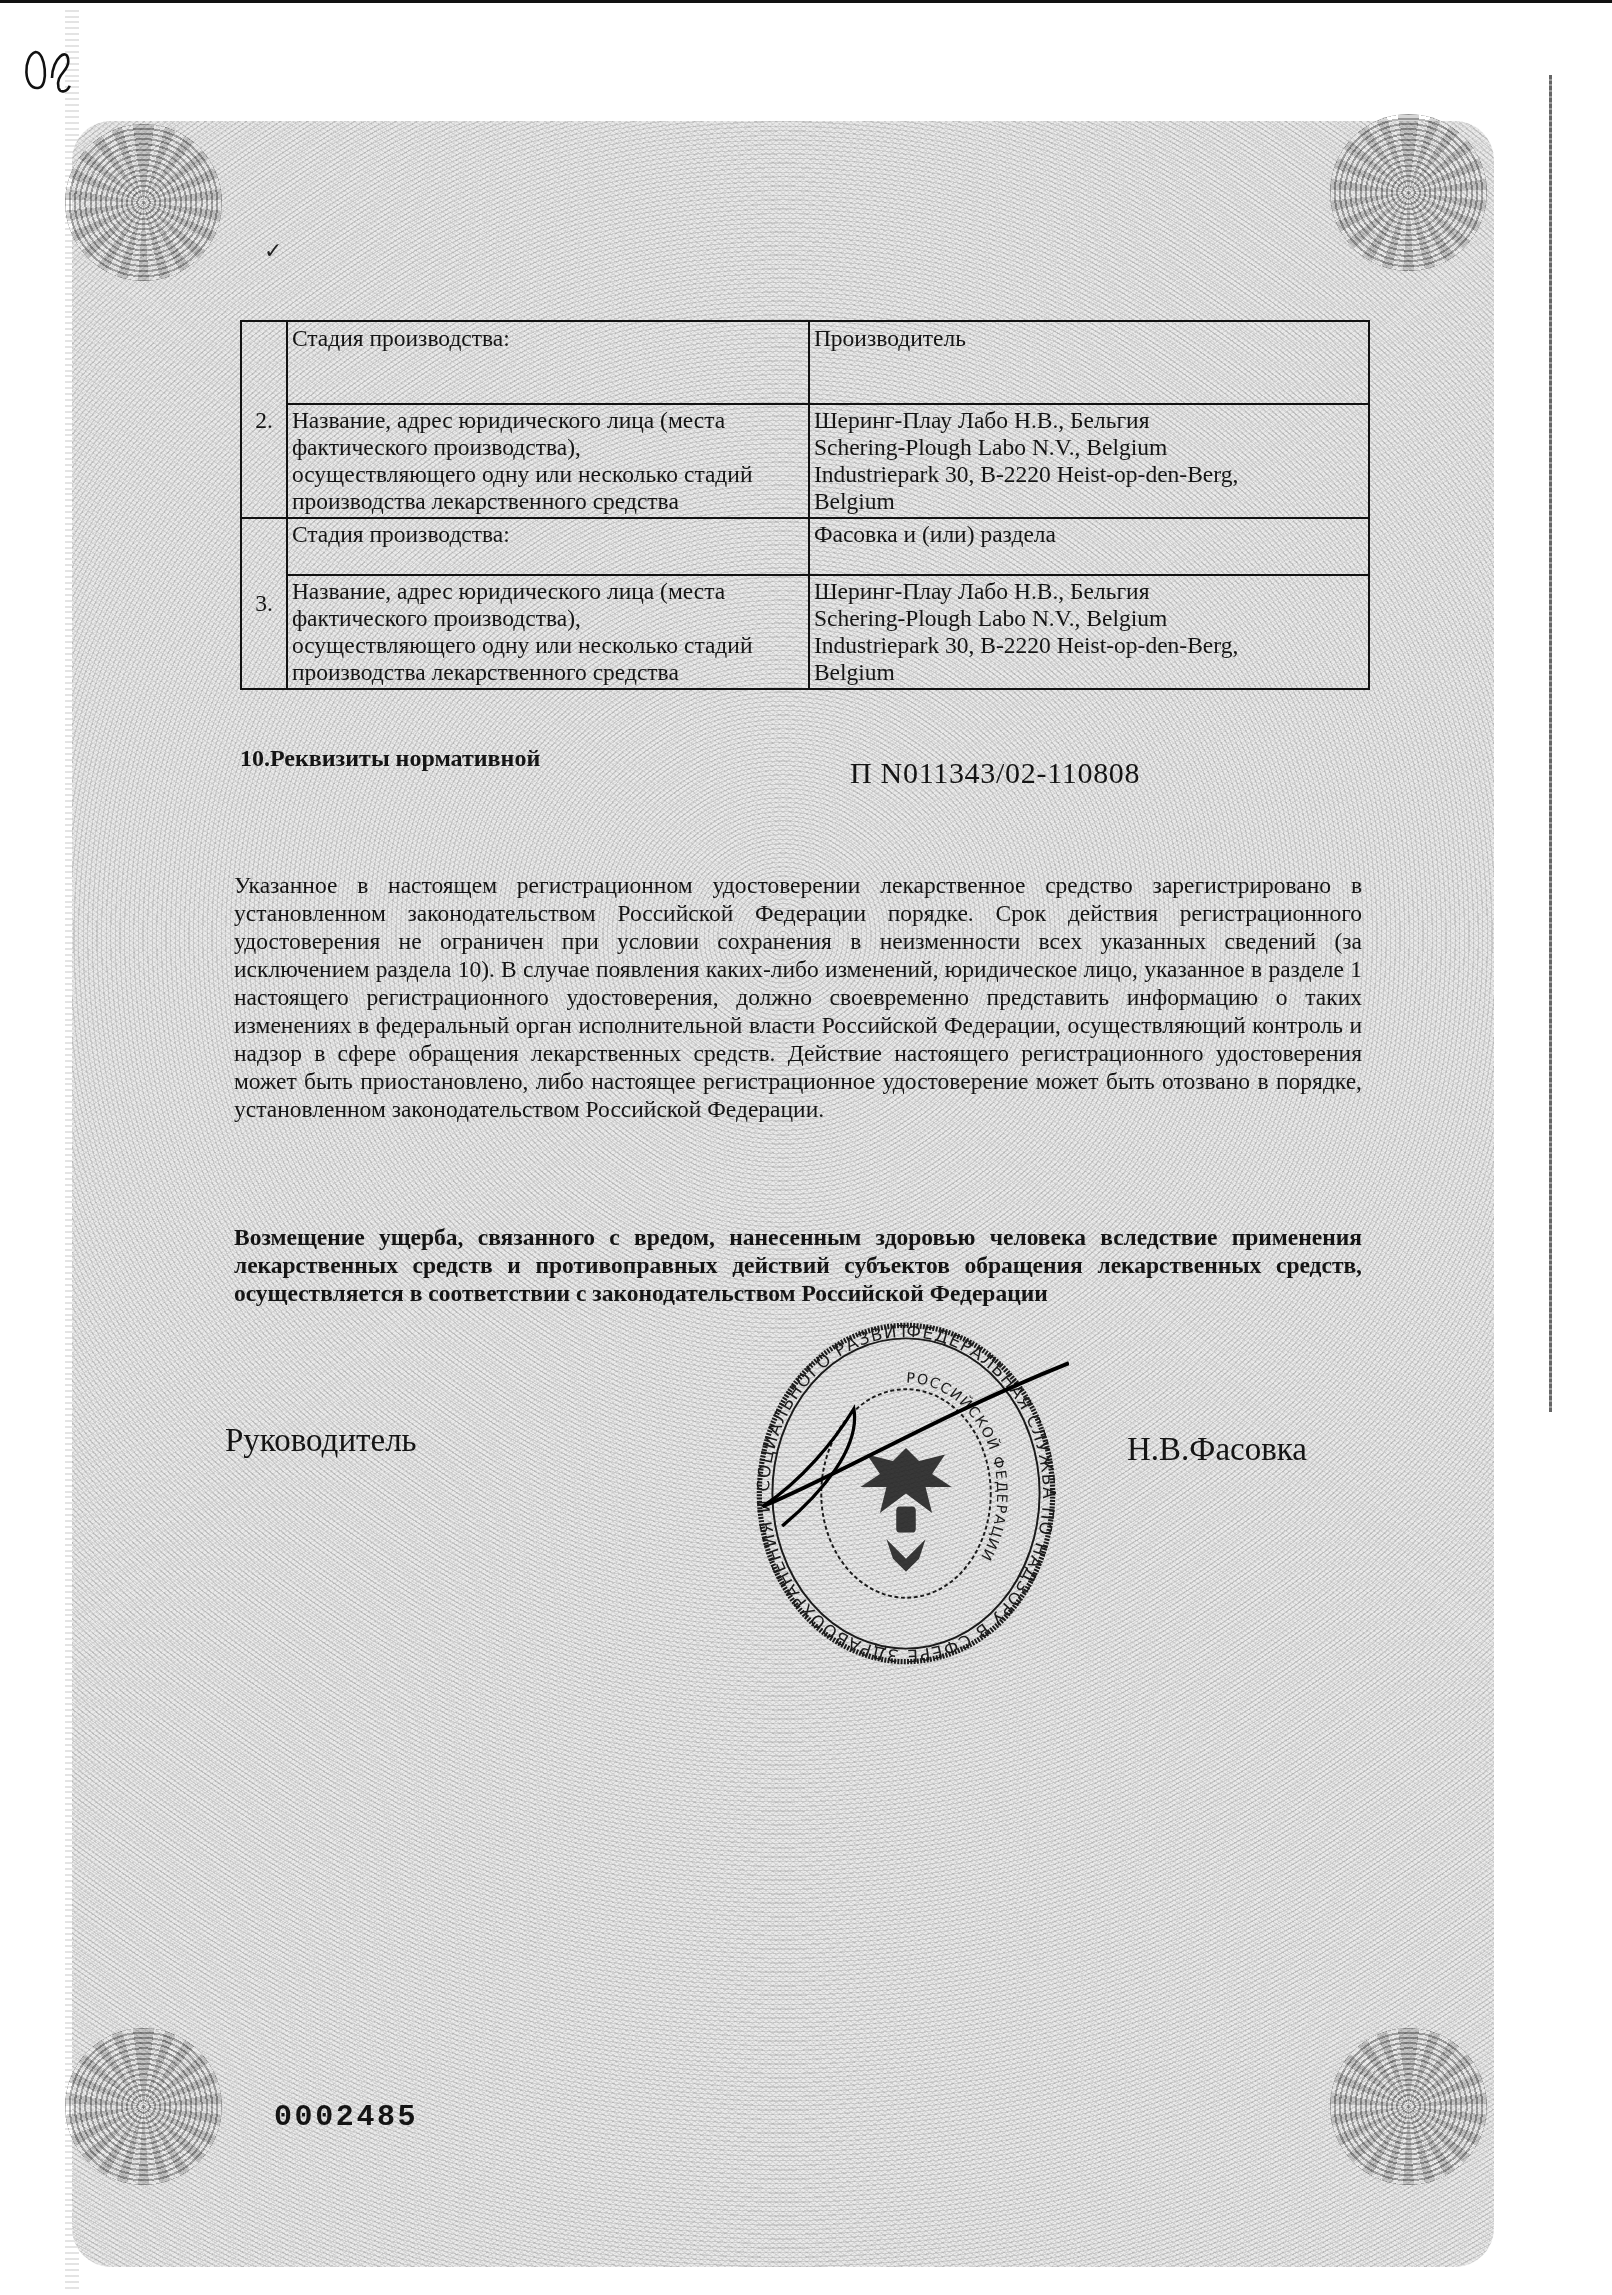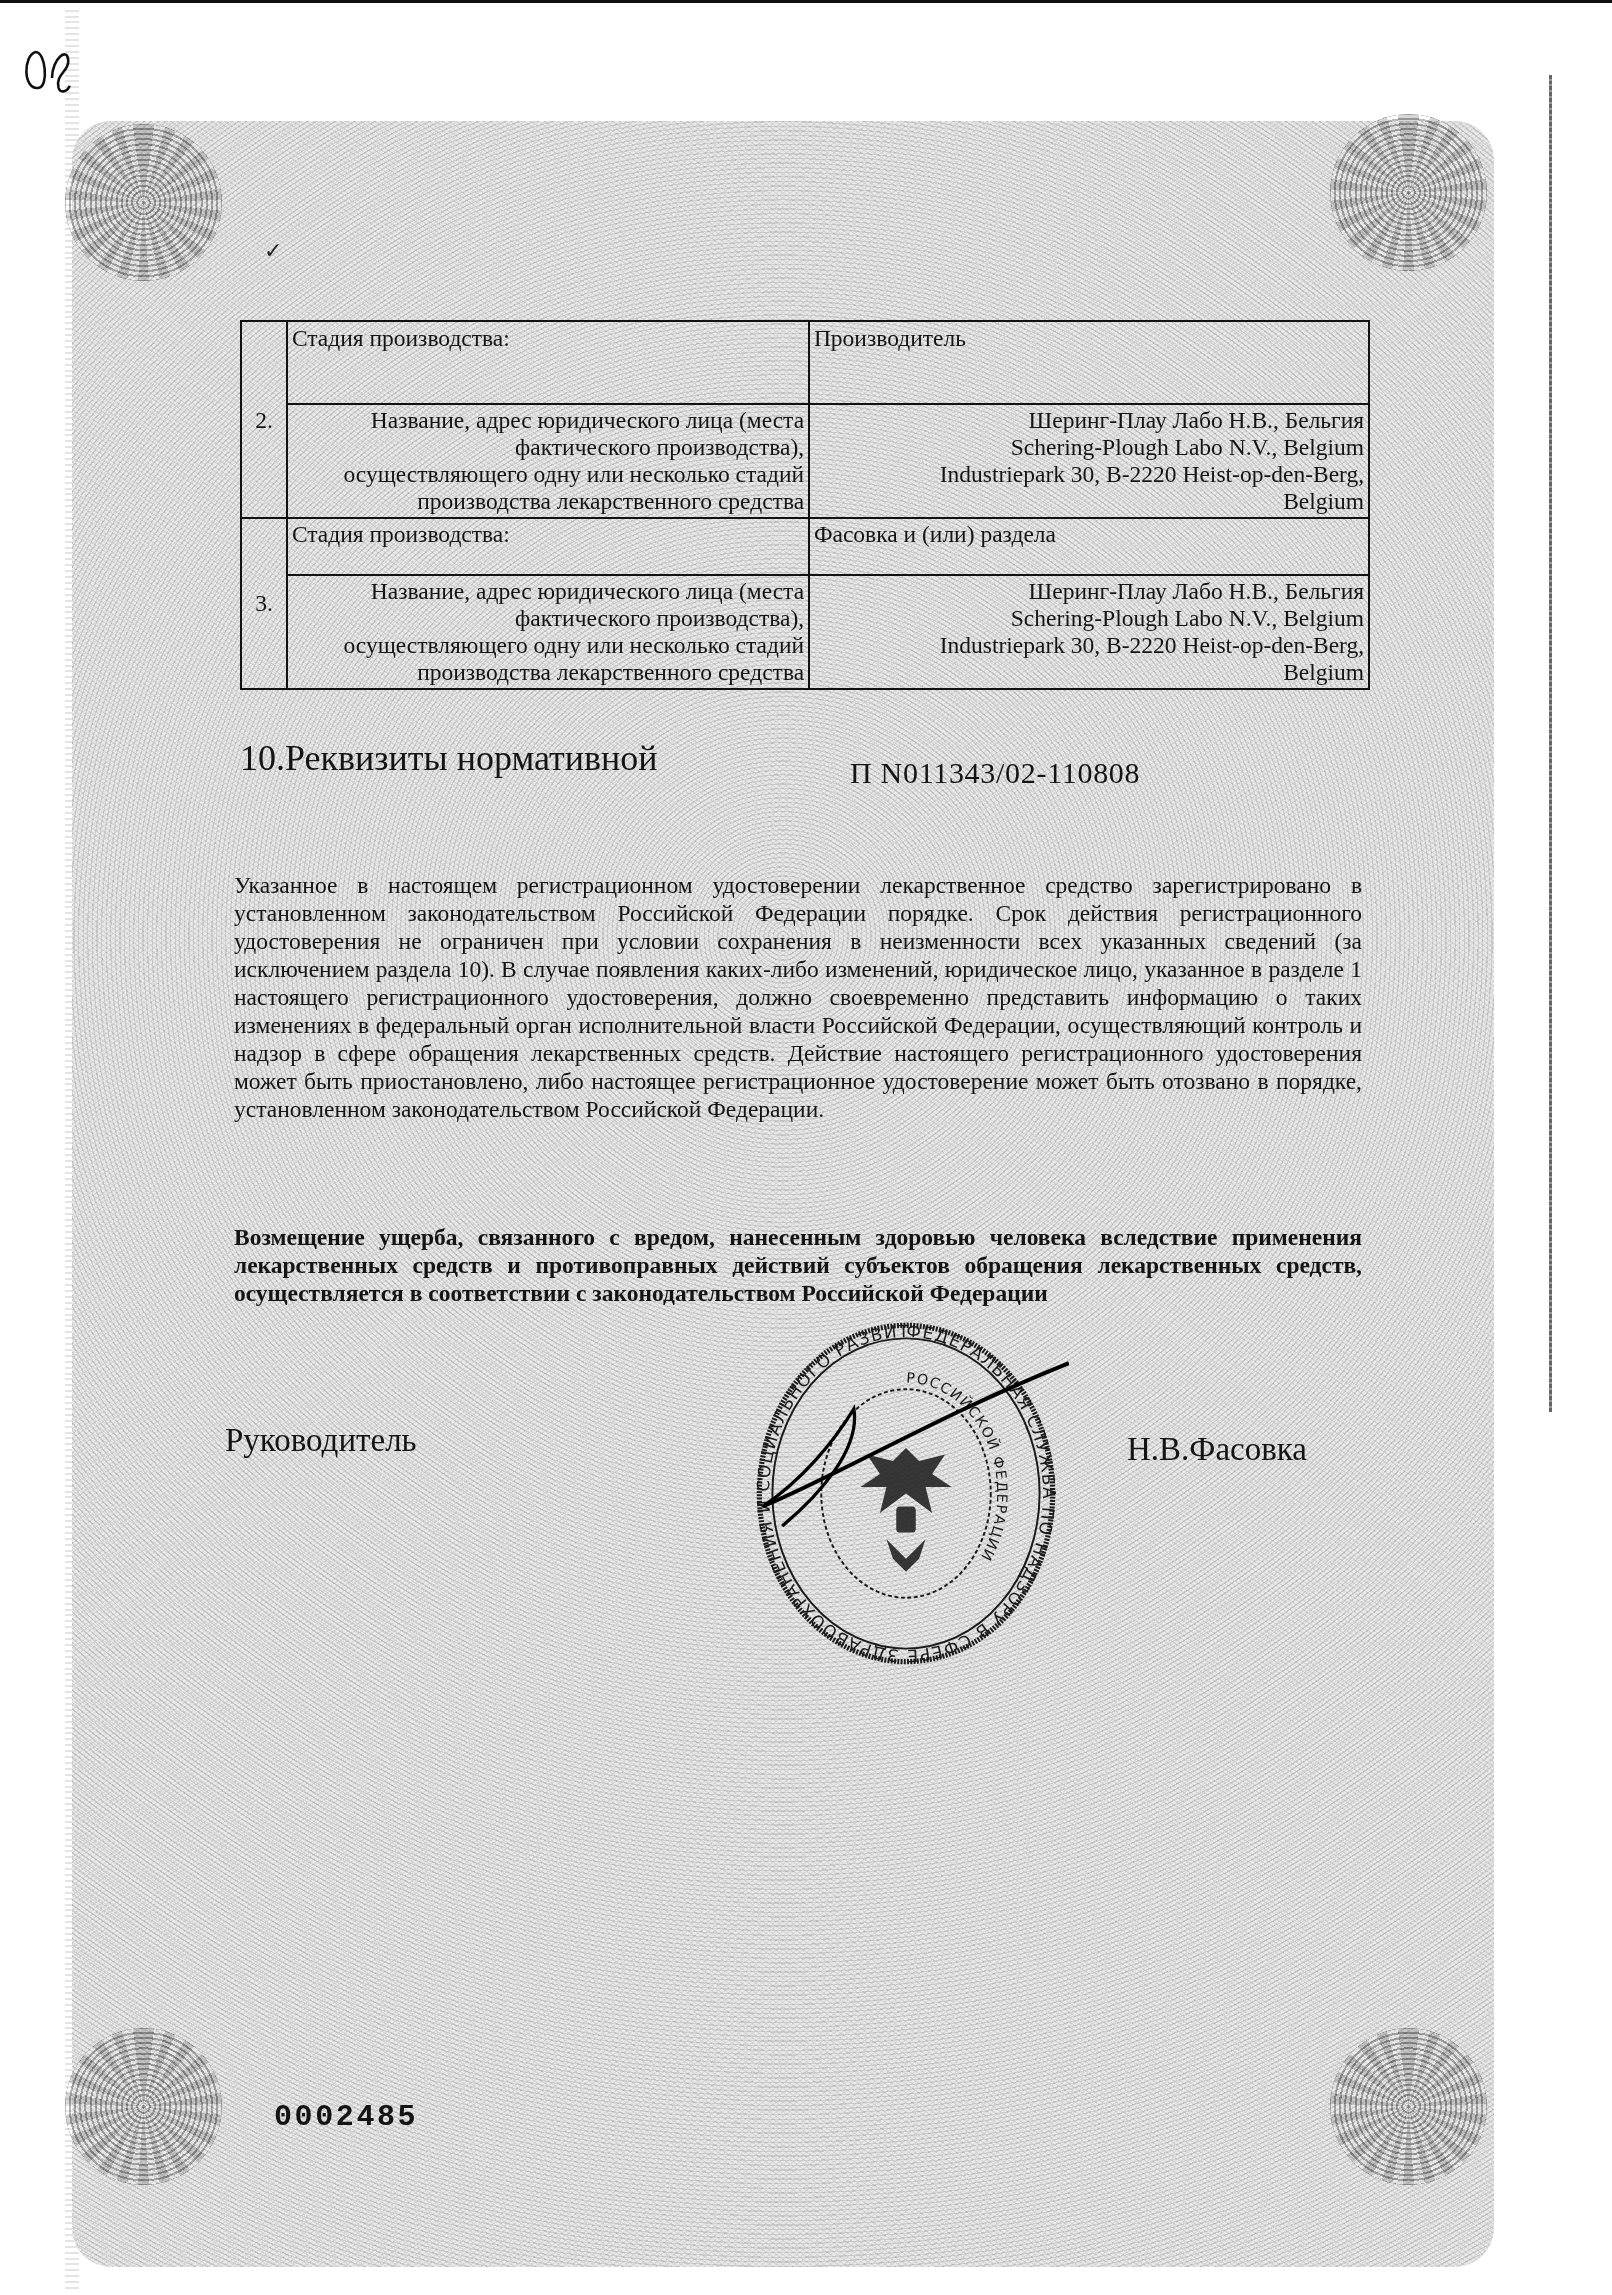--- a/index.html
+++ b/index.html
@@ -60,26 +60,26 @@
     border: 2.6px solid #111; vertical-align: top; padding: 2.6px 3.9px 1.3px 3.9px; margin-top: 44px;
   }
   .prod-table col.num { width: 46px; }
   .prod-table col.label { width: 522px; }
   .prod-table col.value { width: 560px; }
   .prod-table td.num-cell { text-align: center; vertical-align: middle; font-size: 23.5px; }
   .prod-table tr.stage-row td.label-cell,
   .prod-table tr.stage-row td.value-cell { height: 77px; }
   .prod-table tr.stage-row.short td.label-cell,
   .prod-table tr.stage-row.short td.value-cell { height: 51px; }
-  .cell-line { display: block; white-space: nowrap; text-align: right; }
+  .cell-line { display: block; white-space: nowrap; }
 
   
   .section10-title {
     position: absolute; left: 240px; top: 742px; width: 456px;
-    font-weight: normal; font-size: 36px; line-height: 33px;
+    font-weight: bold; font-size: 24px; line-height: 33px;
   }
   .section10-code {
     position: absolute; left: 850px; top: 756px;
     font-size: 30px; letter-spacing: 0.7px;
   }
 
   
   .para {
     position: absolute; left: 214px; width: 1128px;
     font-size: 23.5px; line-height: 28px; text-align: justify;

